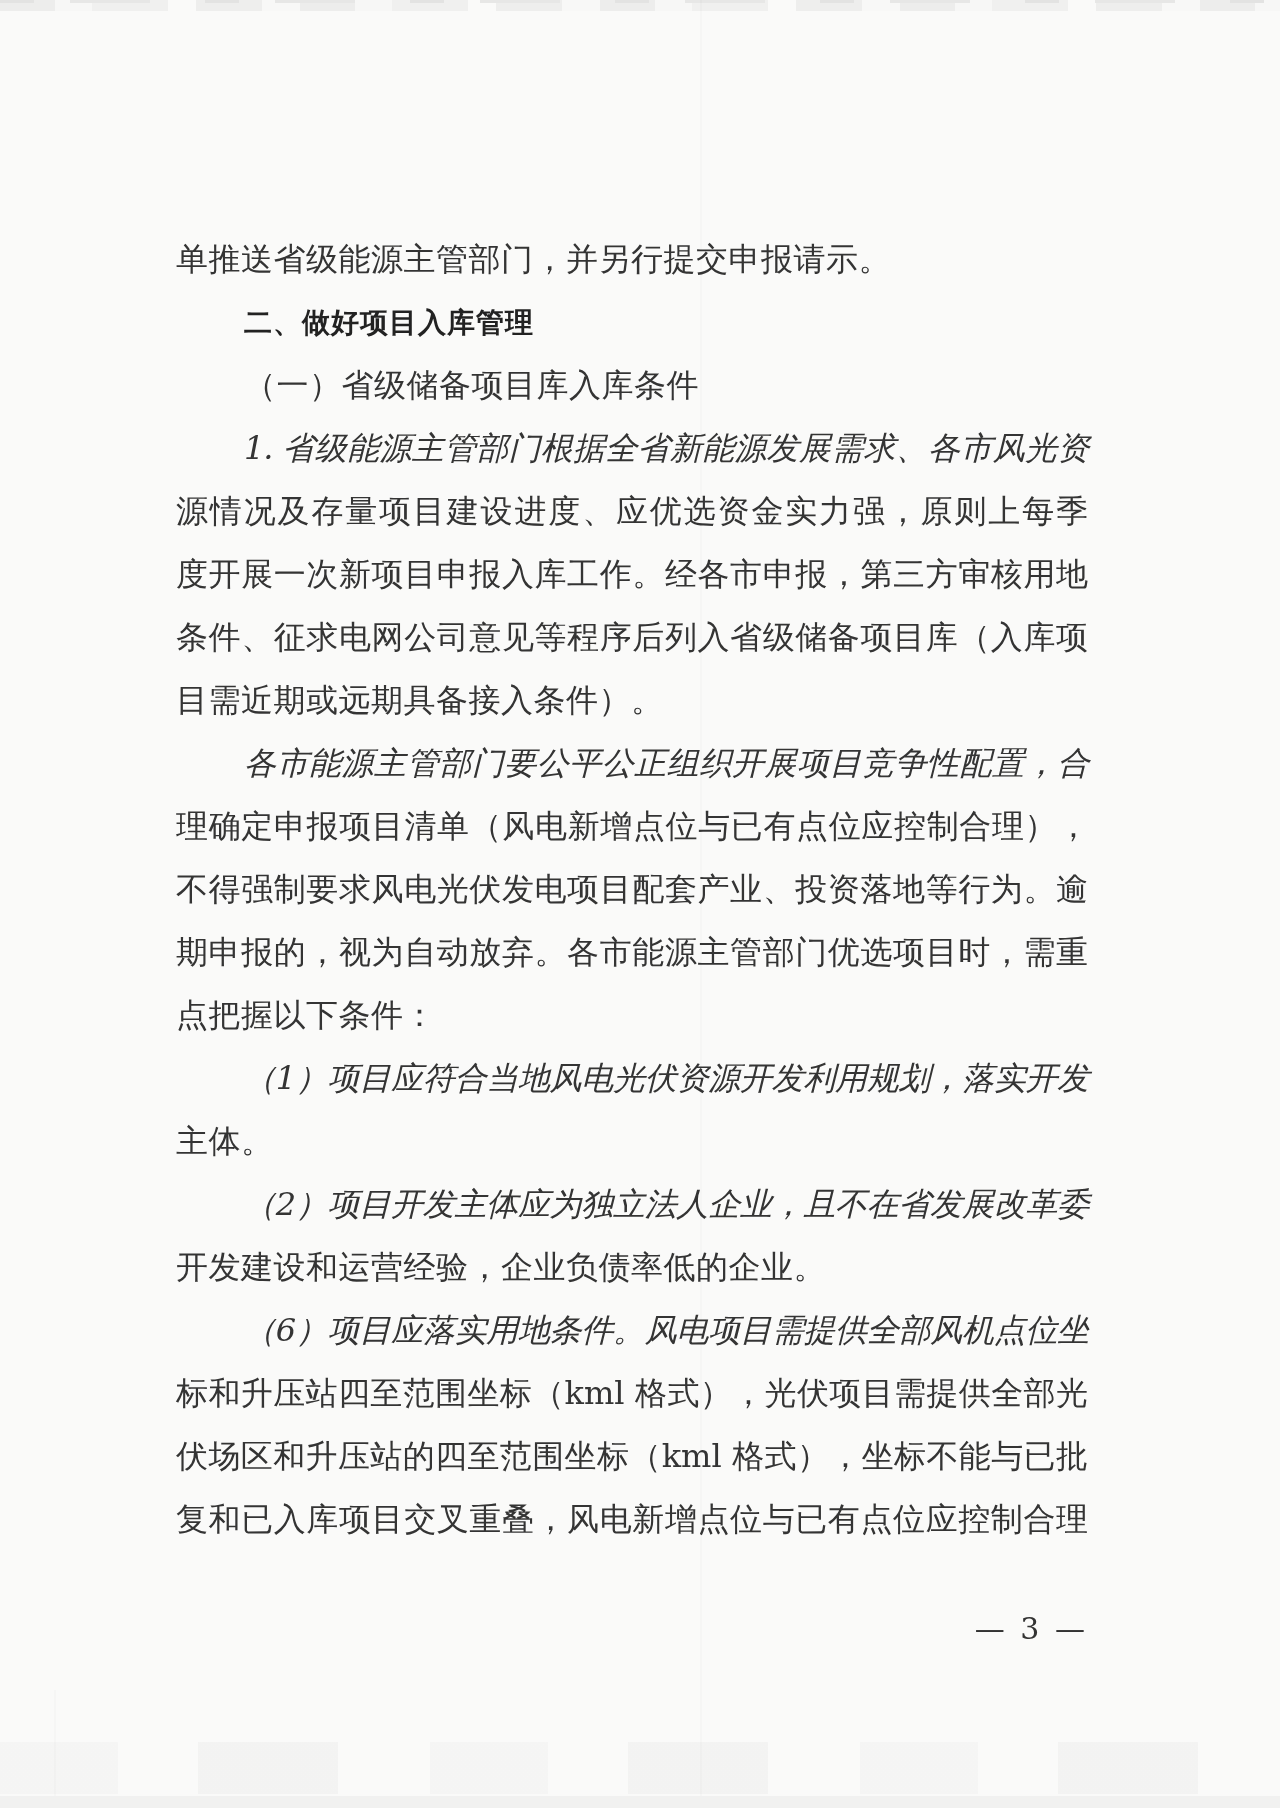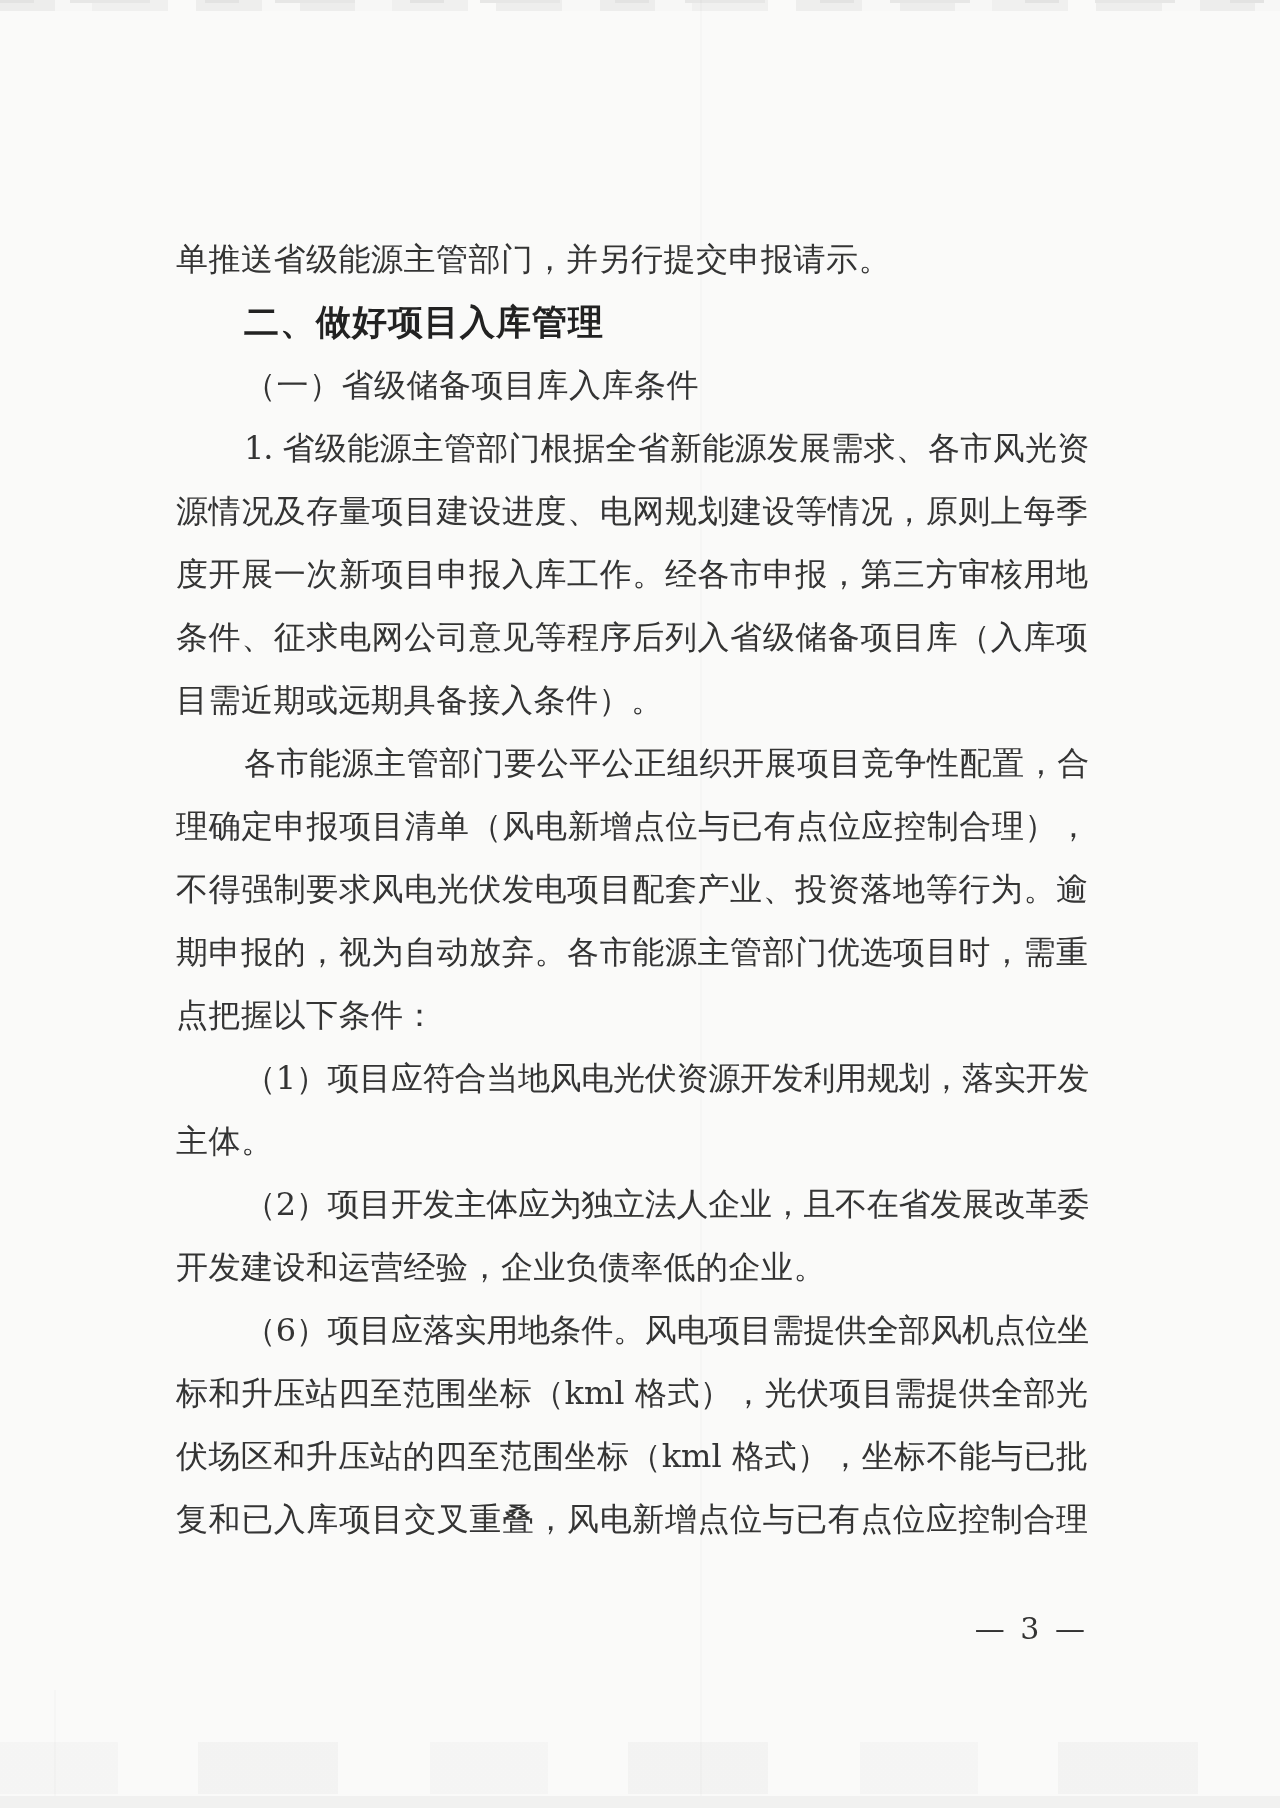--- a/index.html
+++ b/index.html
@@ -88,28 +88,29 @@
   .j {
     text-align: justify;
     text-align-last: justify;
     letter-spacing: 0;
   }
   .ind {
     padding-left: 68px;
   }
   .ind.j {
     letter-spacing: -1.2px;
+    font-style: italic;
   }
   .tight {
     letter-spacing: -1.2px;
   }
   .heading {
     font-family: "DejaVu Sans", "Liberation Sans", sans-serif;
     font-weight: 700;
-    font-size: 35px;
+    font-size: 28px;
     color: #222222;
     letter-spacing: 1px;
   }
   .pagenum {
     position: absolute;
     top: 1603px;
     right: 192px;
     height: 52px;
     line-height: 52px;
     font-size: 30px;
@@ -124,21 +125,21 @@
 
   <div class="top-strip"></div>
   <div class="seam" style="left:700px;"></div>
   <div class="seam" style="left:54px; top:1690px; height:118px;"></div>
 
   <div class="doc">
     <div class="line">单推送省级能源主管部门，并另行提交申报请示。</div>
     <div class="line ind heading">二、做好项目入库管理</div>
     <div class="line ind">（一）省级储备项目库入库条件</div>
     <div class="line ind j">1. 省级能源主管部门根据全省新能源发展需求、各市风光资</div>
-    <div class="line j">源情况及存量项目建设进度、电网规划建设等情况，原则上每季</div>
+    <div class="line j">源情况及存量项目建设进度、应优选资金实力强，原则上每季</div>
     <div class="line j">度开展一次新项目申报入库工作。经各市申报，第三方审核用地</div>
     <div class="line j">条件、征求电网公司意见等程序后列入省级储备项目库（入库项</div>
     <div class="line">目需近期或远期具备接入条件）。</div>
     <div class="line ind j">各市能源主管部门要公平公正组织开展项目竞争性配置，合</div>
     <div class="line j tight">理确定申报项目清单（风电新增点位与已有点位应控制合理），</div>
     <div class="line j">不得强制要求风电光伏发电项目配套产业、投资落地等行为。逾</div>
     <div class="line j">期申报的，视为自动放弃。各市能源主管部门优选项目时，需重</div>
     <div class="line">点把握以下条件：</div>
     <div class="line ind j">（1）项目应符合当地风电光伏资源开发利用规划，落实开发</div>
     <div class="line">主体。</div>

